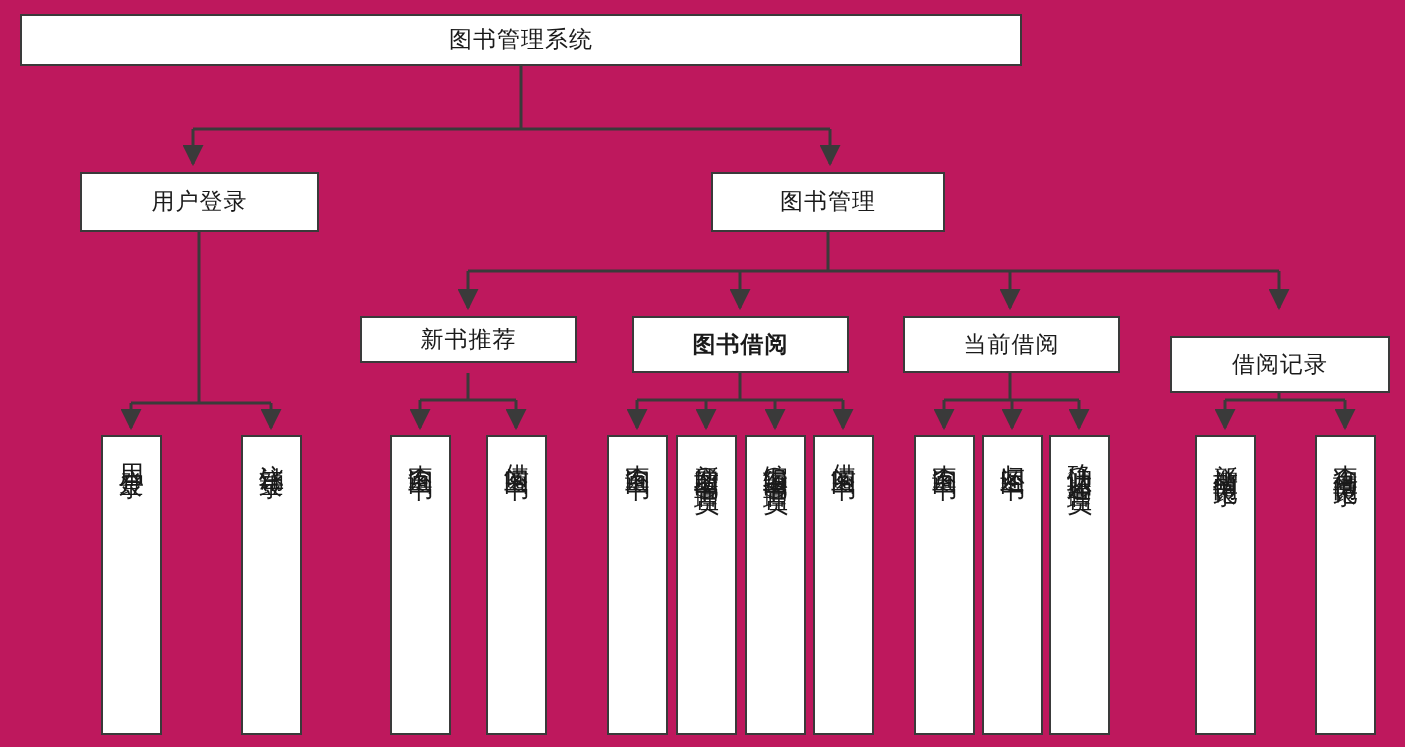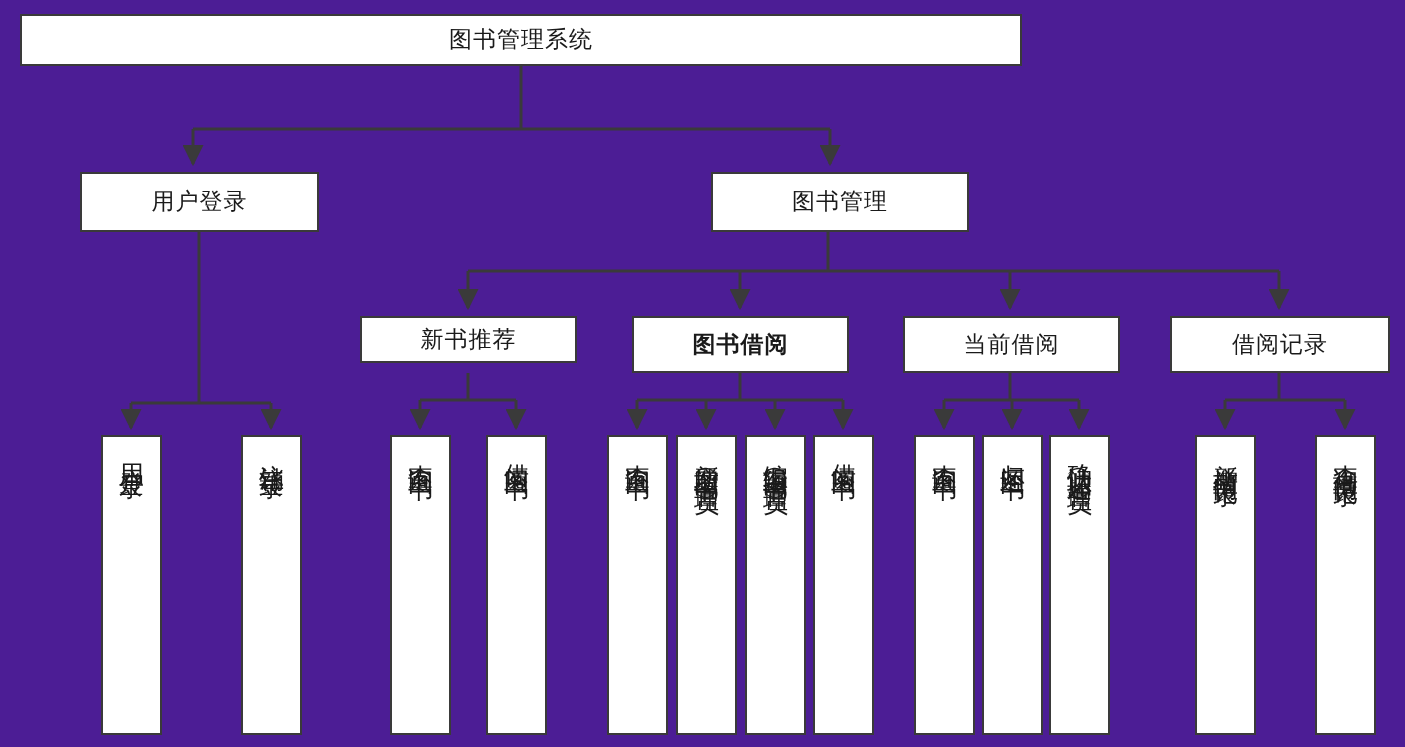--- a/index.html
+++ b/index.html
@@ -5,21 +5,21 @@
 <style>
   html,body{margin:0;padding:0;background:#ffffff;}
   body{
     font-family:"DejaVu Sans","Liberation Sans",sans-serif;
     -webkit-font-smoothing:antialiased;
   }
   #canvas{
     position:relative;
     width:1405px;
     height:747px;
-    background:#4c1d95;
+    background:#be185d;
     overflow:hidden;
   }
   #wires{
     position:absolute;
     left:0;top:0;
     width:1405px;height:747px;
     pointer-events:none;
   }
   .node{
     position:absolute;
@@ -128,34 +128,34 @@
     </g>
   </svg>
 
   <div class="node root" style="left:20px;top:14px;width:1002px;height:52px;">
     <span class="label">图书管理系统</span>
   </div>
 
   <div class="node h" style="left:80px;top:172px;width:239px;height:60px;">
     <span class="label">用户登录</span>
   </div>
-  <div class="node h" style="left:711px;top:172px;width:258px;height:60px;">
+  <div class="node h" style="left:711px;top:172px;width:234px;height:60px;">
     <span class="label">图书管理</span>
   </div>
 
   <div class="node h" style="left:360px;top:316px;width:217px;height:47px;">
     <span class="label">新书推荐</span>
   </div>
   <div class="node h" style="left:632px;top:316px;width:217px;height:57px;font-weight:bold;">
     <span class="label">图书借阅</span>
   </div>
   <div class="node h" style="left:903px;top:316px;width:217px;height:57px;">
     <span class="label">当前借阅</span>
   </div>
-  <div class="node h" style="left:1170px;top:316px;width:220px;height:57px;">
+  <div class="node h" style="left:1170px;top:336px;width:220px;height:57px;">
     <span class="label">借阅记录</span>
   </div>
 
   <div class="node v" style="left:101px;top:435px;width:61px;height:300px;">
     <span class="label">用户登录</span>
   </div>
   <div class="node v" style="left:241px;top:435px;width:61px;height:300px;">
     <span class="label">注销登录</span>
   </div>
 

